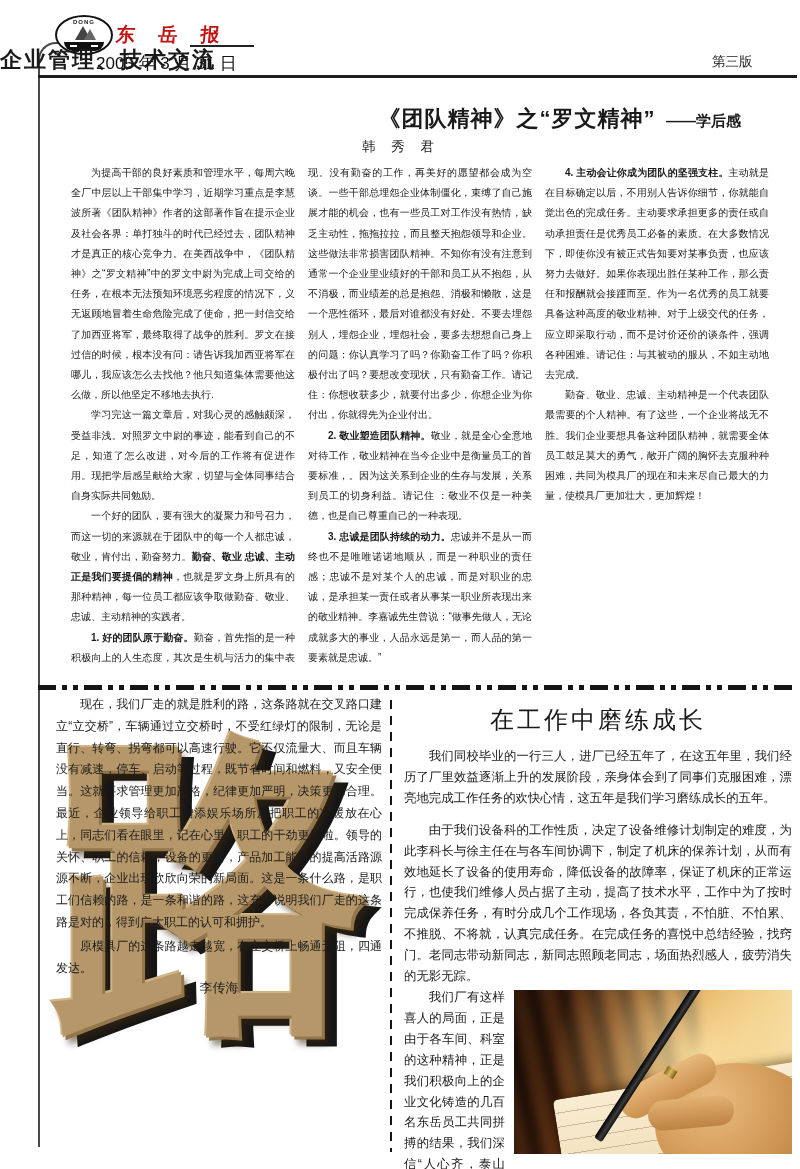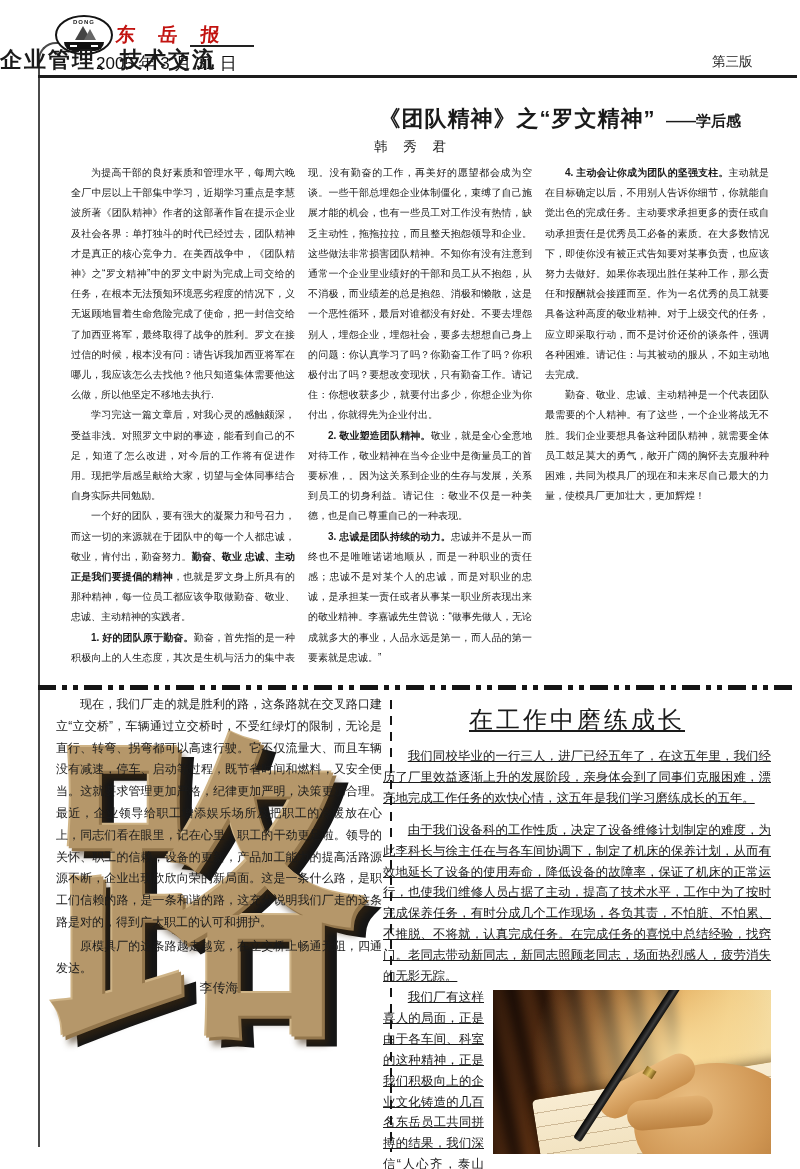--- a/index.html
+++ b/index.html
@@ -29,21 +29,21 @@
   .paper-name{position:absolute;left:116px;top:22px;font-size:19px;font-weight:900;
               color:#c21310;letter-spacing:9px;transform:skewX(-5deg);white-space:nowrap;}
   .date{position:absolute;left:96px;top:52px;font-size:17px;color:#111;}
   .section-title{position:absolute;left:0;right:60px;top:45px;text-align:left;
                  font-size:22px;font-weight:bold;letter-spacing:2px;}
   .page-label{position:absolute;left:712px;top:53px;font-size:13.5px;text-align:right;}
   
   .m-titleblock{position:absolute;left:41px;top:104px;width:700px;text-align:right;}
   .m-title{font-size:22px;font-weight:bold;letter-spacing:1px;}
   .m-subtitle{font-size:15px;font-weight:bold;margin-left:6px;}
-  .m-author{position:absolute;left:63px;top:138px;width:700px;text-align:center;
+  .m-author{position:absolute;left:51px;top:138px;width:700px;text-align:center;
             font-size:13.5px;letter-spacing:6px;}
   .m-cols{position:absolute;left:71px;top:163px;width:698px;height:520px;
           column-count:3;column-gap:13px;column-fill:auto;
           font-size:10px;line-height:20.2px;text-align:justify;word-break:break-all;
           overflow:hidden;}
   .m-cols p,.bl-text p,.br-body p{margin:0;text-indent:2em;}
   .b{font-weight:bold;}
   
   .divider-h{position:absolute;left:38px;top:685px;width:759px;height:5px;
      background:repeating-linear-gradient(90deg,
@@ -59,21 +59,21 @@
                 font-family:"Liberation Serif",serif;}
   .wm-layer{position:absolute;left:0;top:0;width:100%;text-align:center;}
   .wm-shadow{color:#161616;transform:translate(15px,10px);}
   .wm-fill{color:#b5976a;text-shadow:3px 3px 0 #93764c,-2px -2px 0 #cfb487,6px 8px 6px rgba(60,40,15,.55);}
   .bl-text{position:relative;z-index:1;margin-left:16px;width:326px;
            font-size:12px;line-height:21.8px;text-align:justify;word-break:break-all;}
   .bl-text p+p{margin-top:2px;}
   .bl-author{position:relative;z-index:1;width:326px;margin-left:16px;margin-top:0;
              text-align:center;font-size:13px;}
   
-  .br-region{position:absolute;left:383px;top:700px;width:388px;height:462px;text-decoration:underline;}
+  .br-region{position:absolute;left:404px;top:700px;width:388px;height:462px;}
   .br-title{text-align:center;font-size:24px;font-weight:500;letter-spacing:3px;
             font-family:"Liberation Serif",serif;margin:4px 0 10px 0;}
   .br-body{font-size:12.4px;line-height:20.9px;text-align:justify;word-break:break-all;}
   .br-body p+p{margin-top:11px;}
   
   .photo{float:right;width:278px;height:164px;margin:3px 0 5px 9px;position:relative;
          overflow:hidden;background:linear-gradient(100deg,#1c0f08 0%,#3a1f0e 14%,#6b3a16 30%,
                  #a96a28 46%,#d99c4a 62%,#edc983 78%,#f2dca4 92%);}
   .ph-shelf{position:absolute;left:-10px;top:-10px;width:70%;height:120%;
             background:repeating-linear-gradient(78deg,rgba(15,6,2,.6) 0 13px,rgba(110,55,18,.28) 13px 30px);

